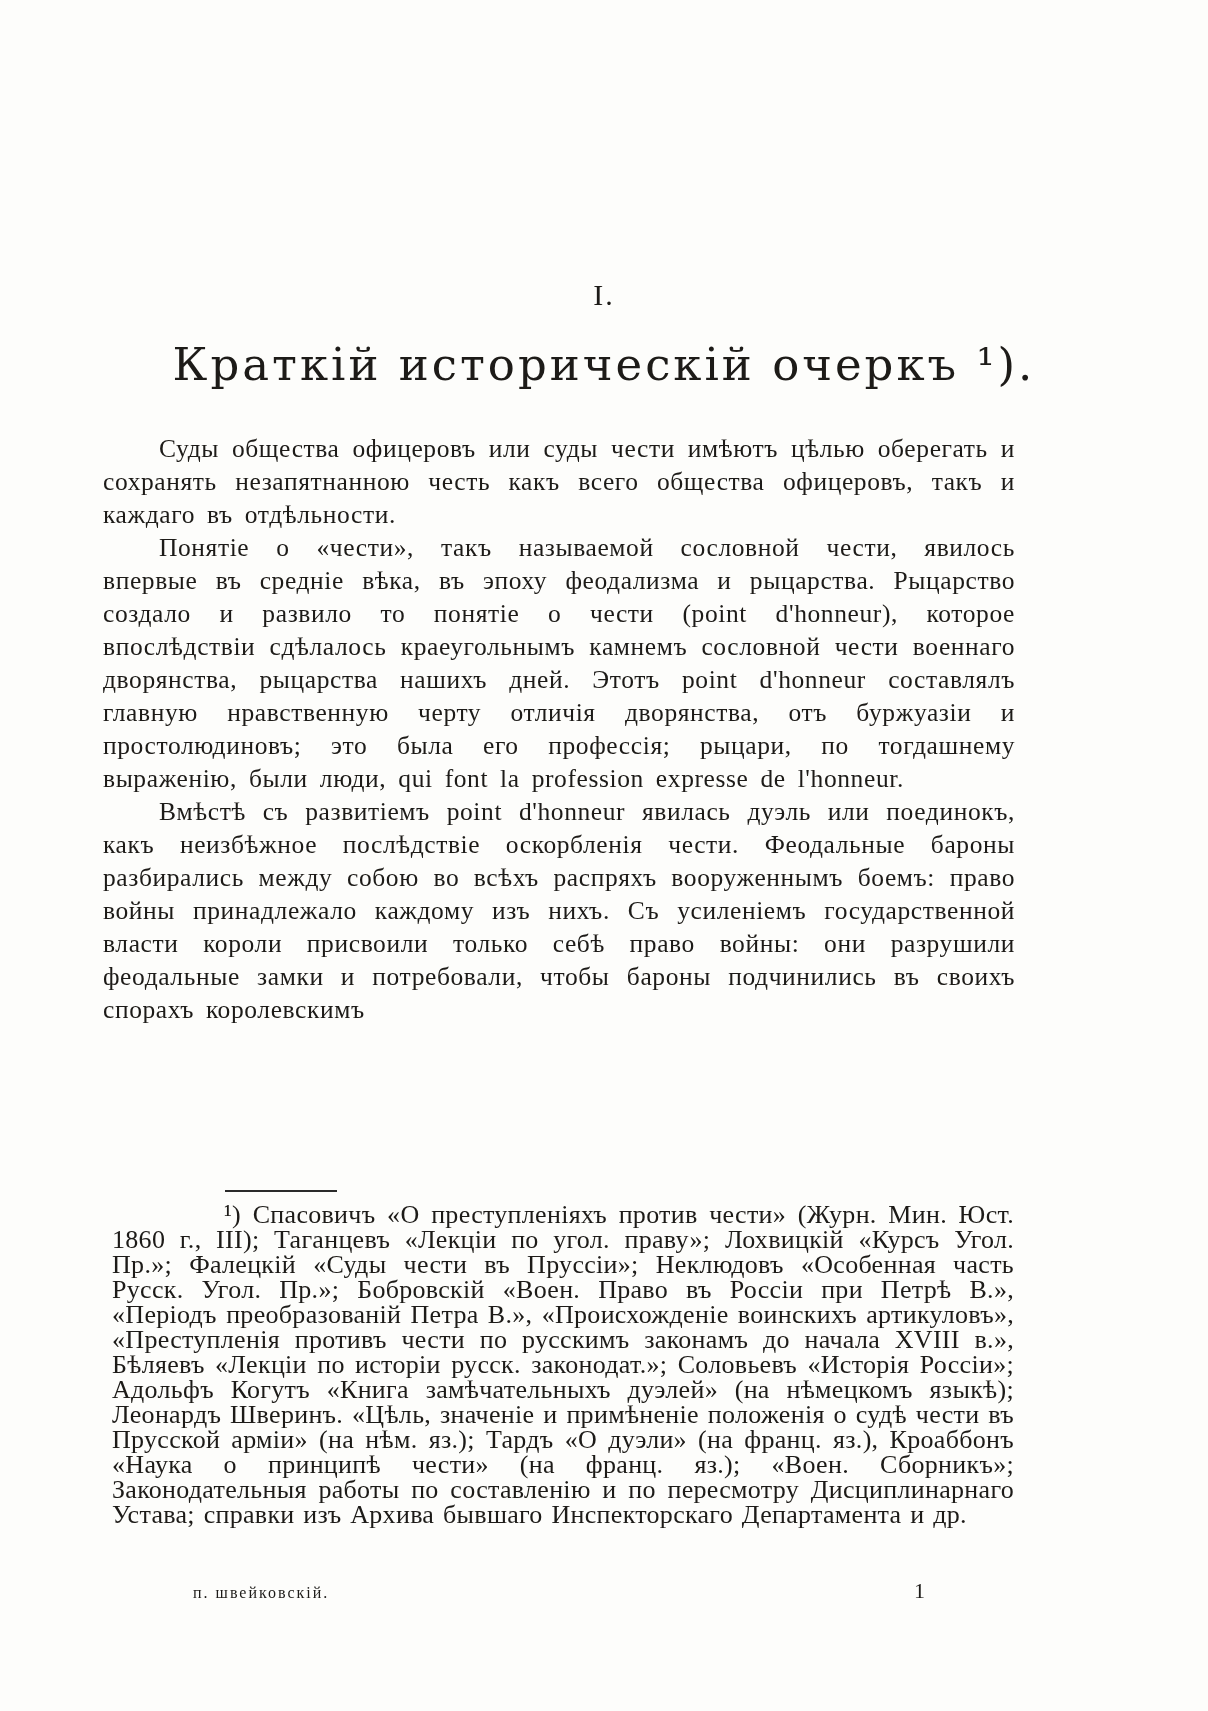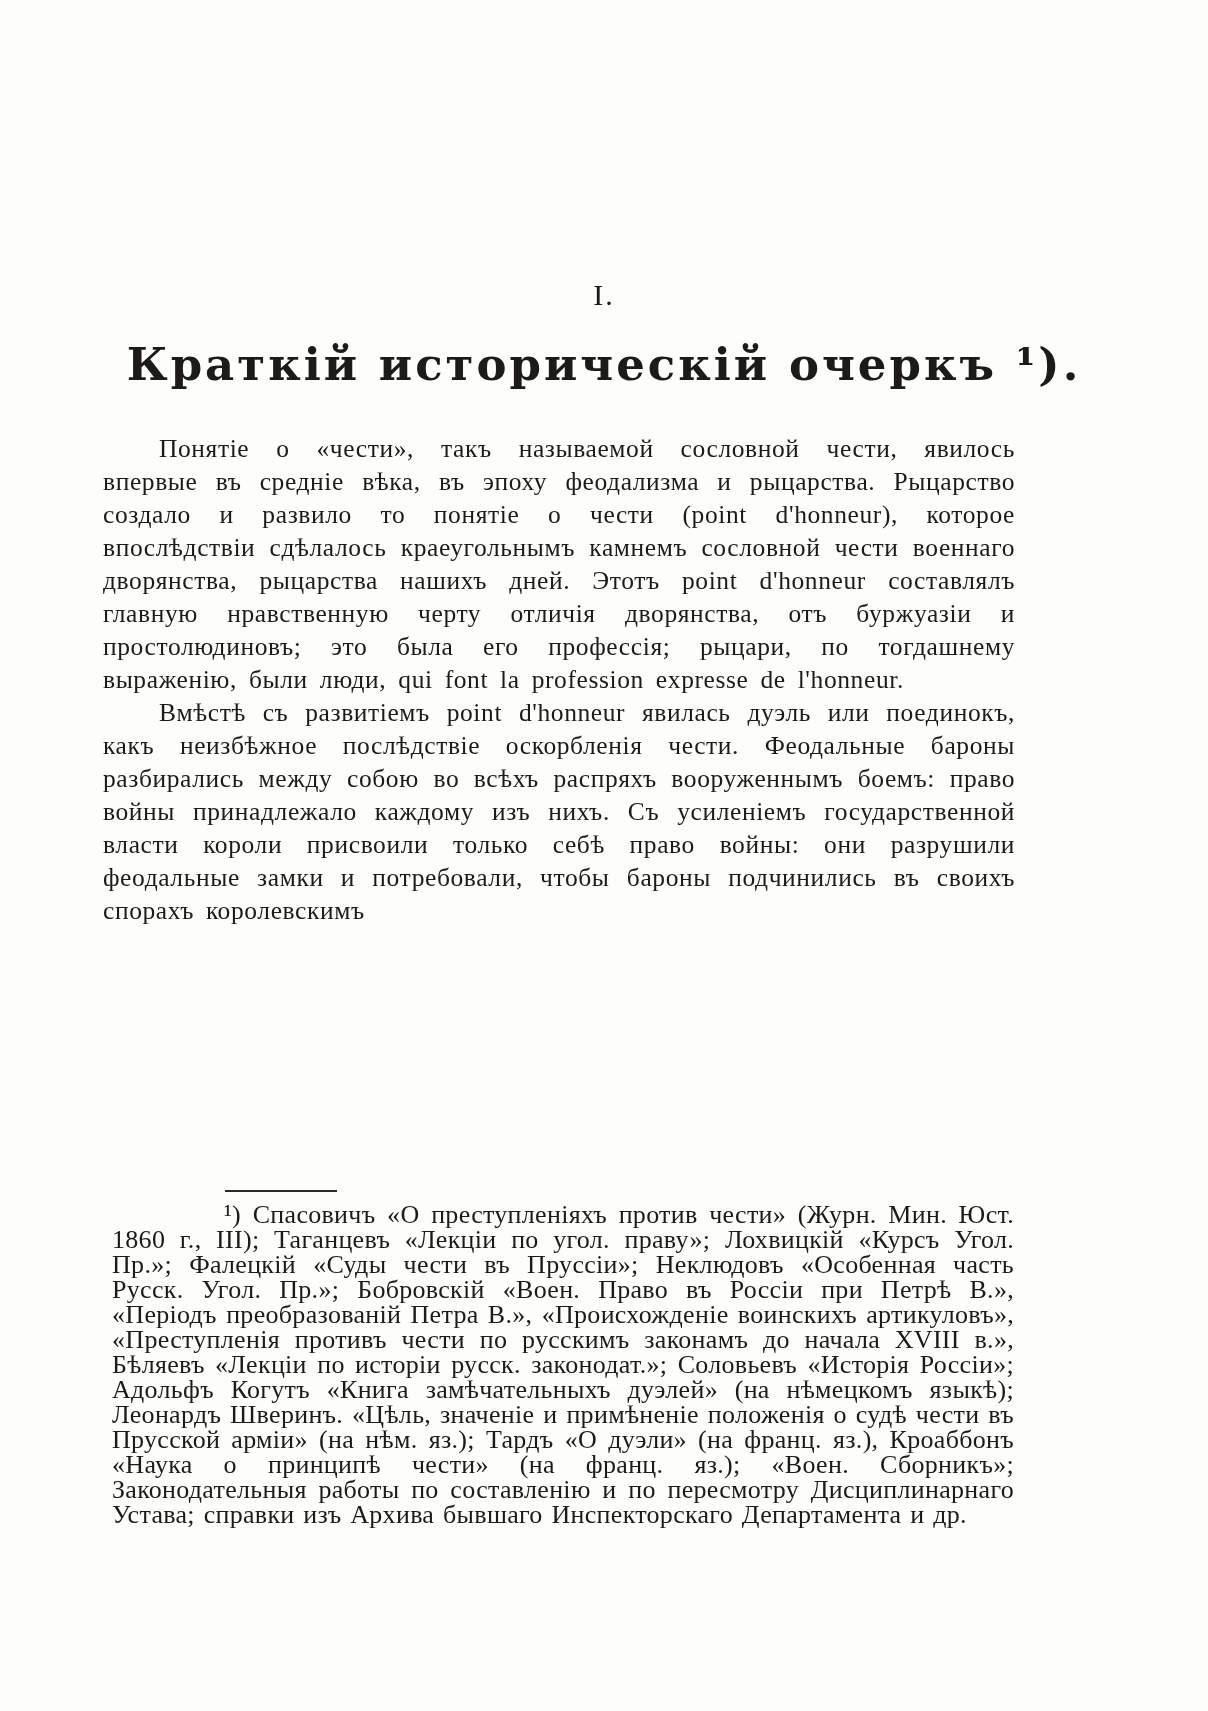--- a/index.html
+++ b/index.html
@@ -27,21 +27,21 @@
     letter-spacing: 2px;
   }
   .page-title {
     position: absolute;
     top: 338px;
     left: 0;
     width: 100%;
     text-align: center;
     font-family: "DejaVu Serif", "Liberation Serif", serif;
     font-size: 45px;
-    font-weight: bold;
+    font-weight: normal;
     letter-spacing: 3px;
     margin: 0;
   }
   .body-text {
     position: absolute;
     top: 432px;
     left: 103px;
     width: 912px;
   }
   .body-text p {
@@ -95,22 +95,27 @@
 </head>
 <body>
 
 <div class="page">
 
   <div class="chapter-number">I.</div>
 
   <h1 class="page-title">Краткій историческій очеркъ ¹).</h1>
 
   <div class="body-text">
+    <p>Суды общества офицеровъ или суды чести имѣютъ цѣлью оберегать и сохранять незапятнанною честь какъ всего общества офицеровъ, такъ и каждаго въ отдѣльности.</p>
     <p>Понятіе о «чести», такъ называемой сословной чести, явилось впервые въ средніе вѣка, въ эпоху феодализма и рыцарства. Рыцарство создало и развило то понятіе о чести (point d'honneur), которое впослѣдствіи сдѣлалось краеугольнымъ камнемъ сословной чести военнаго дворянства, рыцарства нашихъ дней. Этотъ point d'honneur составлялъ главную нравственную черту отличія дворянства, отъ буржуазіи и простолюдиновъ; это была его профессія; рыцари, по тогдашнему выраженію, были люди, qui font la profession expresse de l'honneur.</p>
     <p>Вмѣстѣ съ развитіемъ point d'honneur явилась дуэль или поединокъ, какъ неизбѣжное послѣдствіе оскорбленія чести. Феодальные бароны разбирались между собою во всѣхъ распряхъ вооруженнымъ боемъ: право войны принадлежало каждому изъ нихъ. Съ усиленіемъ государственной власти короли присвоили только себѣ право войны: они разрушили феодальные замки и потребовали, чтобы бароны подчинились въ своихъ спорахъ королевскимъ</p>
   </div>
 
   <div class="footnote-rule"></div>
 
   <div class="footnote">¹) Спасовичъ «О преступленіяхъ против чести» (Журн. Мин. Юст. 1860 г., III); Таганцевъ «Лекціи по угол. праву»; Лохвицкій «Курсъ Угол. Пр.»; Фалецкій «Суды чести въ Пруссіи»; Неклюдовъ «Особенная часть Русск. Угол. Пр.»; Бобровскій «Воен. Право въ Россіи при Петрѣ В.», «Періодъ преобразованій Петра В.», «Происхожденіе воинскихъ артикуловъ», «Преступленія противъ чести по русскимъ законамъ до начала XVIII в.», Бѣляевъ «Лекціи по исторіи русск. законодат.»; Соловьевъ «Исторія Россіи»; Адольфъ Когутъ «Книга замѣчательныхъ дуэлей» (на нѣмецкомъ языкѣ); Леонардъ Шверинъ. «Цѣль, значеніе и примѣненіе положенія о судѣ чести въ Прусской арміи» (на нѣм. яз.); Тардъ «О дуэли» (на франц. яз.), Кроаббонъ «Наука о принципѣ чести» (на франц. яз.); «Воен. Сборникъ»; Законодательныя работы по составленію и по пересмотру Дисциплинарнаго Устава; справки изъ Архива бывшаго Инспекторскаго Департамента и др.</div>
 
+  <div class="page-footer">
+    <span class="printer-signature">п. швейковскій.</span>
+    <span class="page-number">1</span>
+  </div>
 
 </div>
 
 </body></html>

